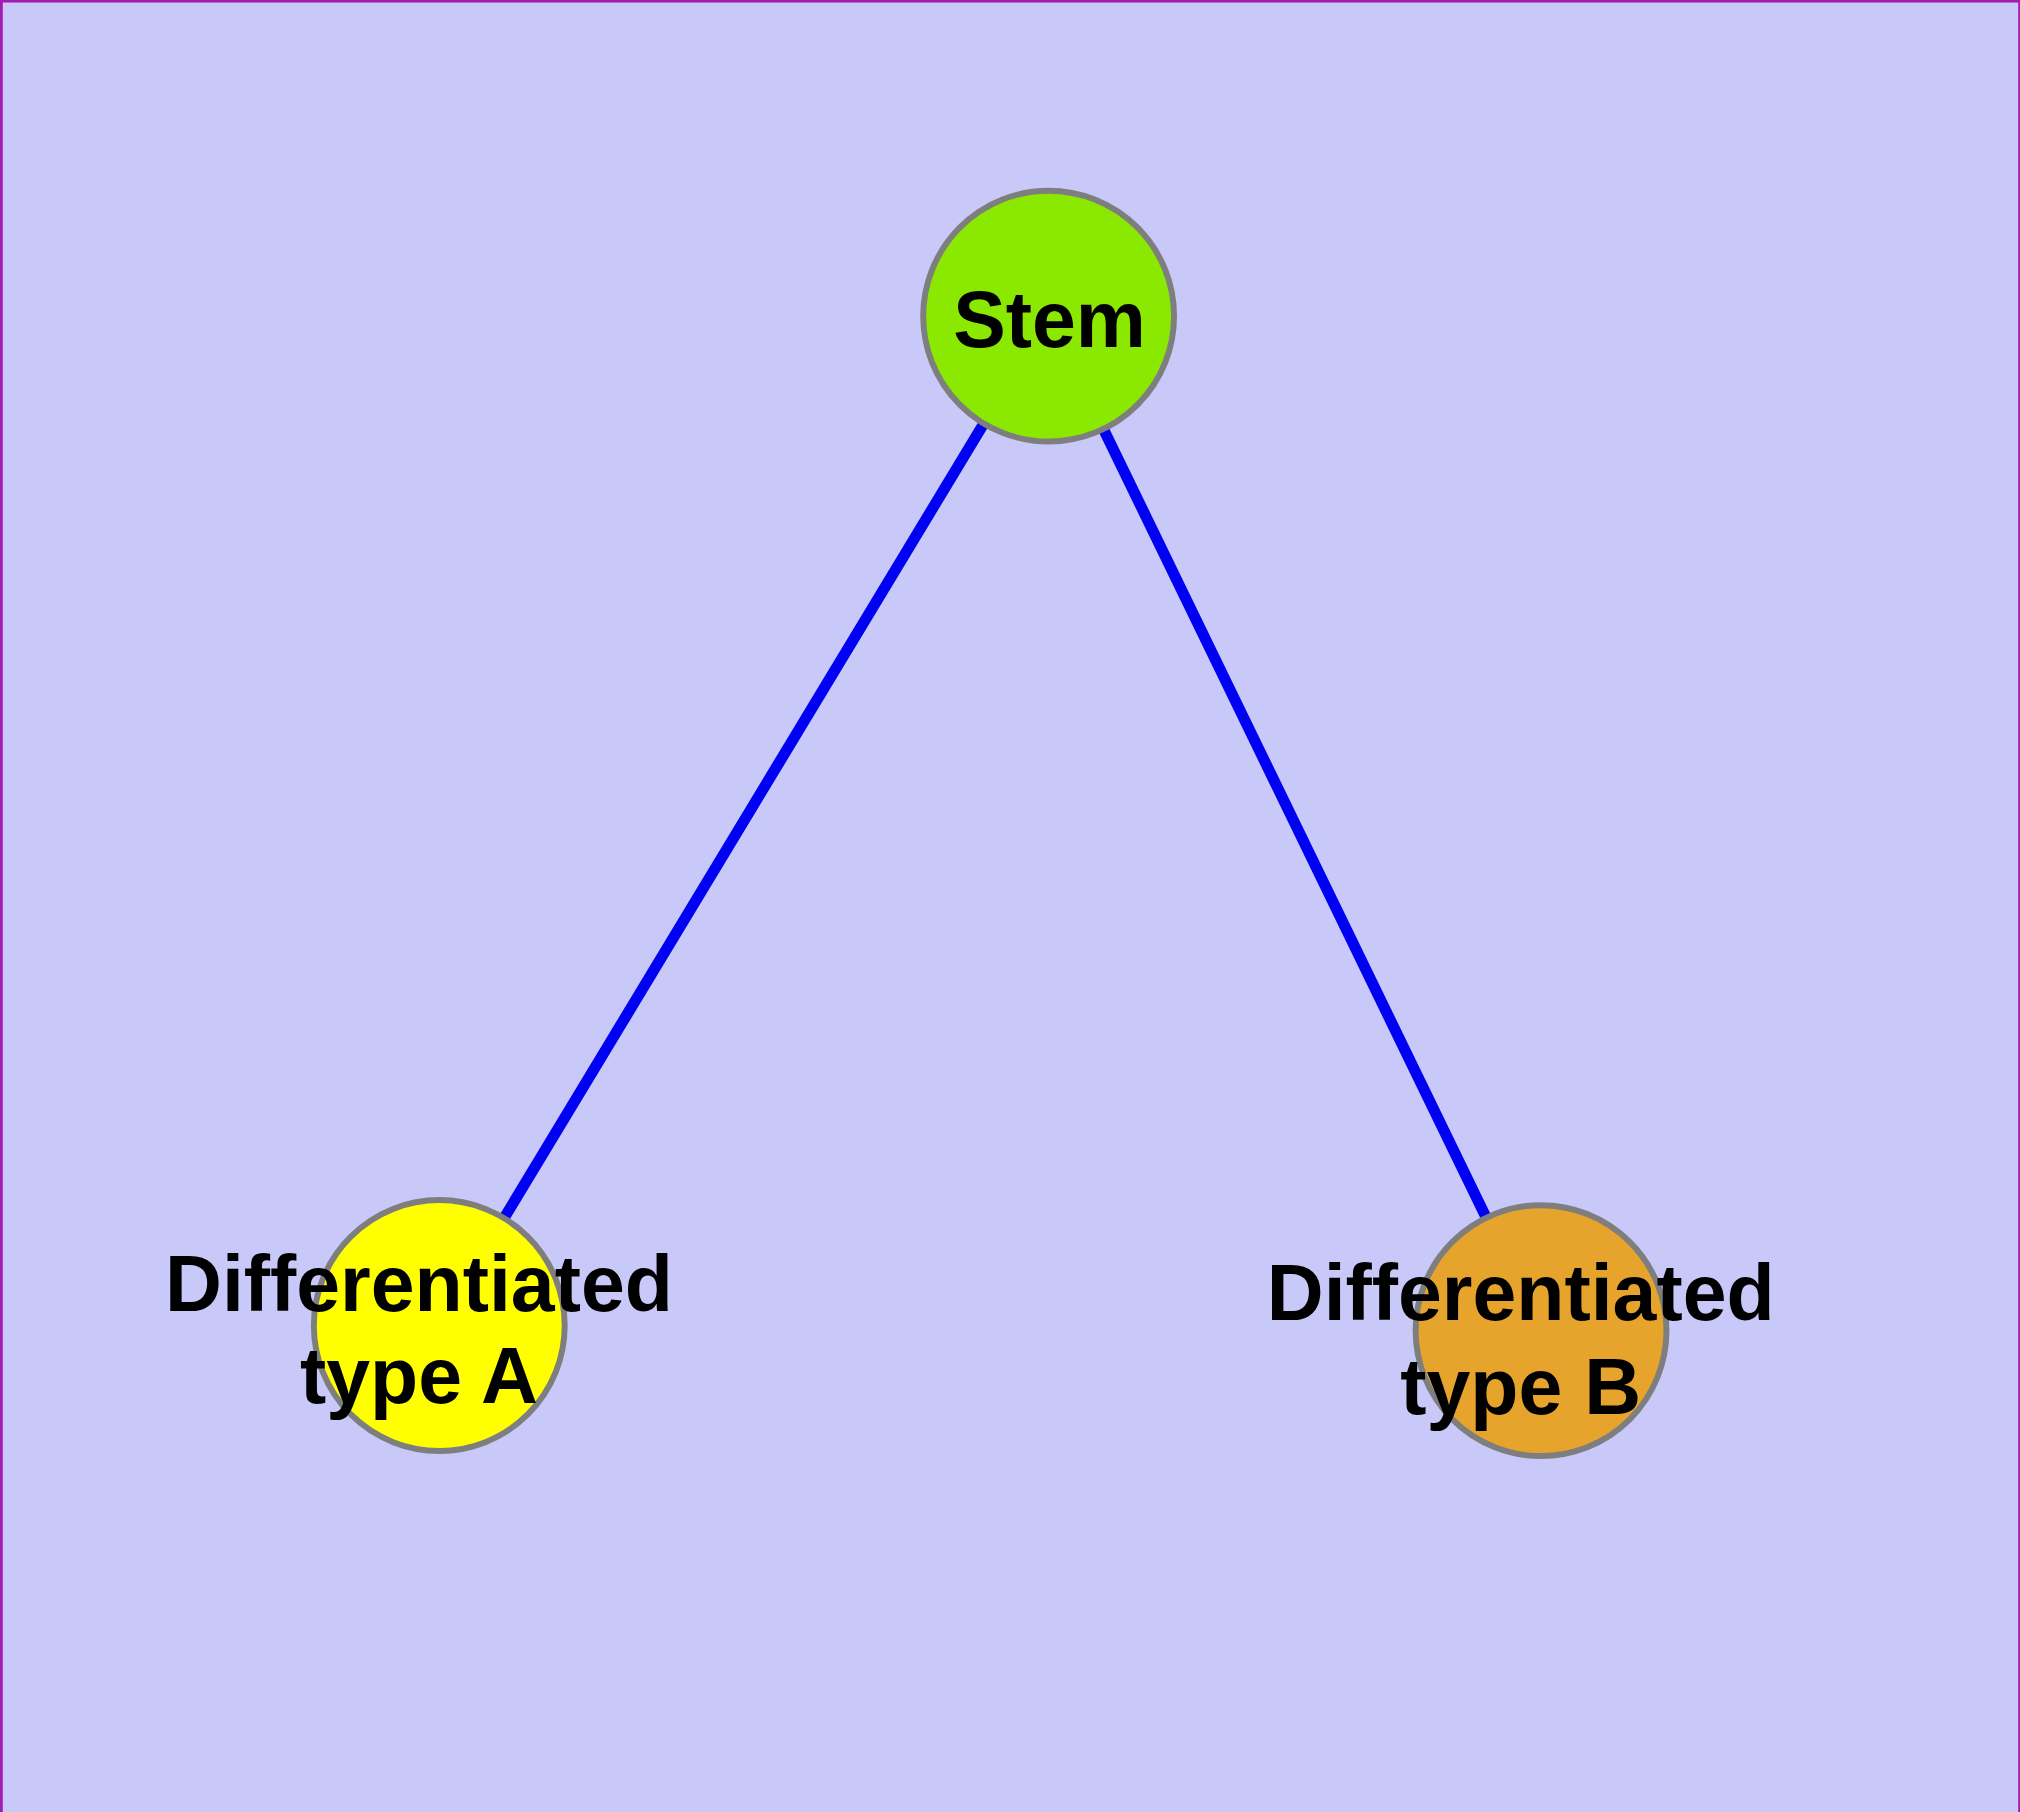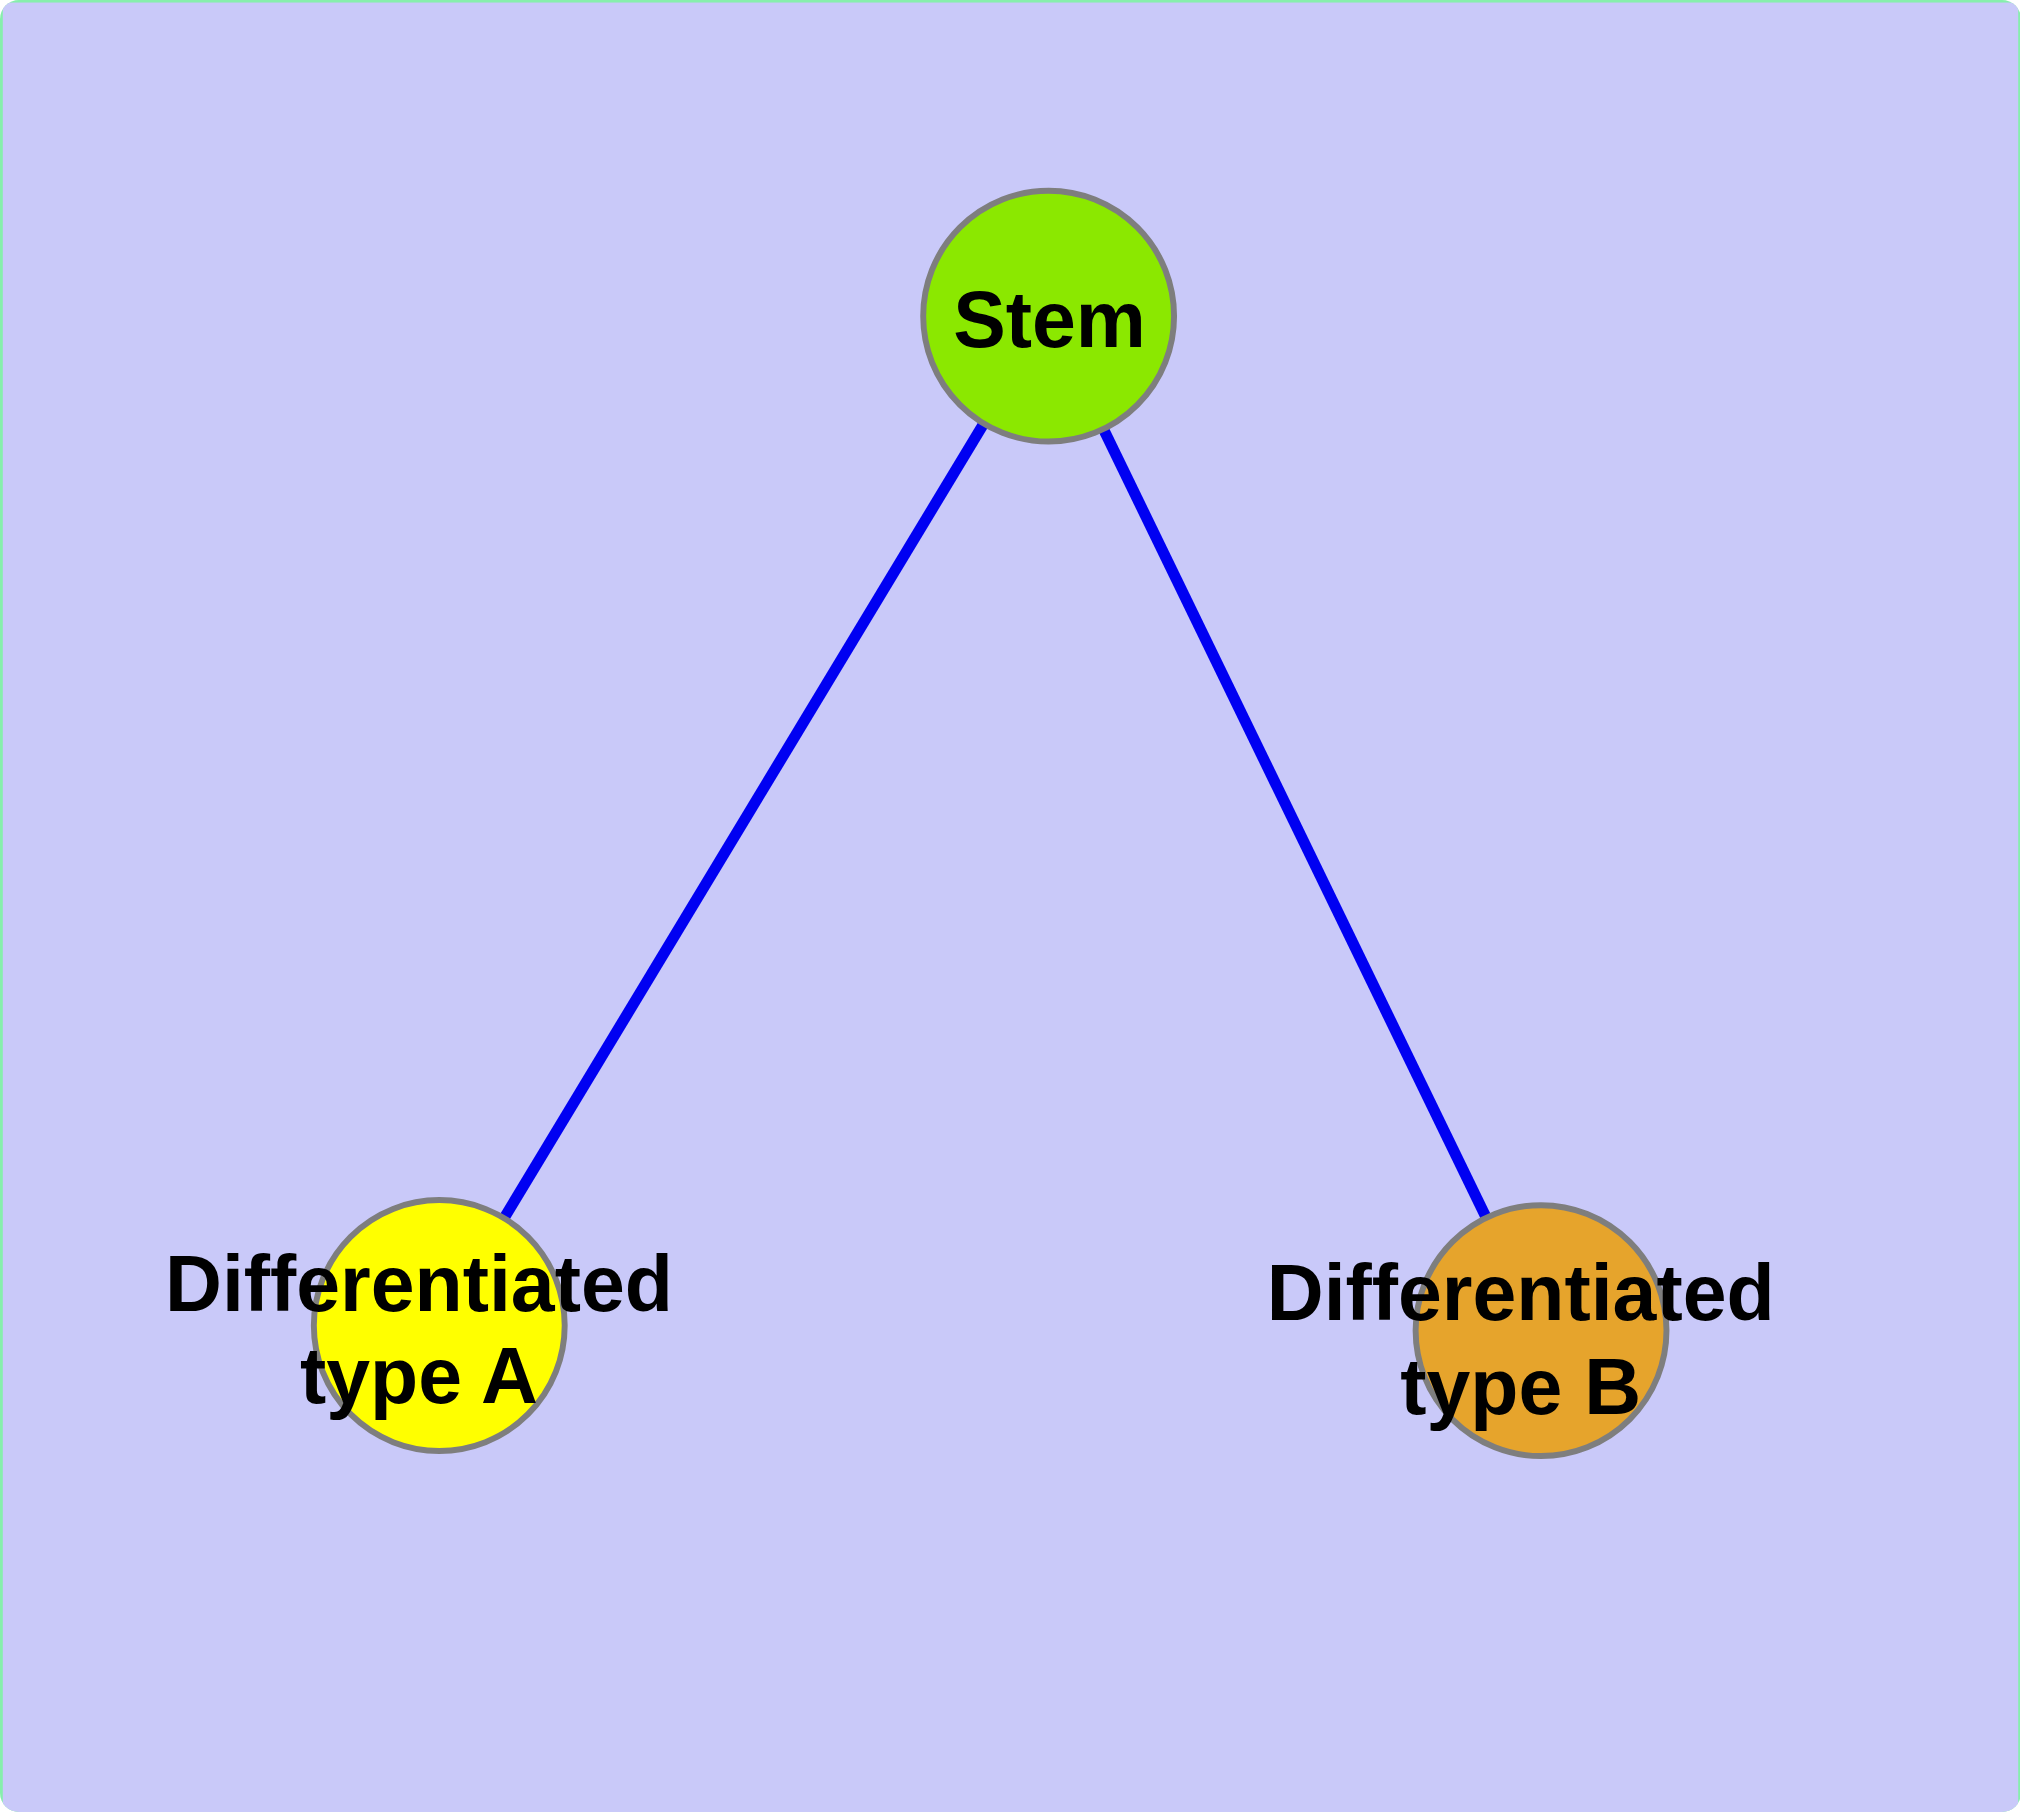--- a/index.html
+++ b/index.html
@@ -4,24 +4,23 @@
 <style>
   html, body {
     margin: 0;
     padding: 0;
     background: #ffffff;
   }
   .screen {
     position: relative;
     width: 2021px;
     height: 1812px;
-    background: #86efac;
+    background: #a21caf;
     overflow: hidden;
     font-family: "Liberation Sans", sans-serif;
-    border-radius: 19px;
   }
   .screen svg {
     position: absolute;
     left: 0;
     top: 0;
     display: block;
   }
   .node-label {
     font-family: "Liberation Sans", sans-serif;
     font-weight: bold;

